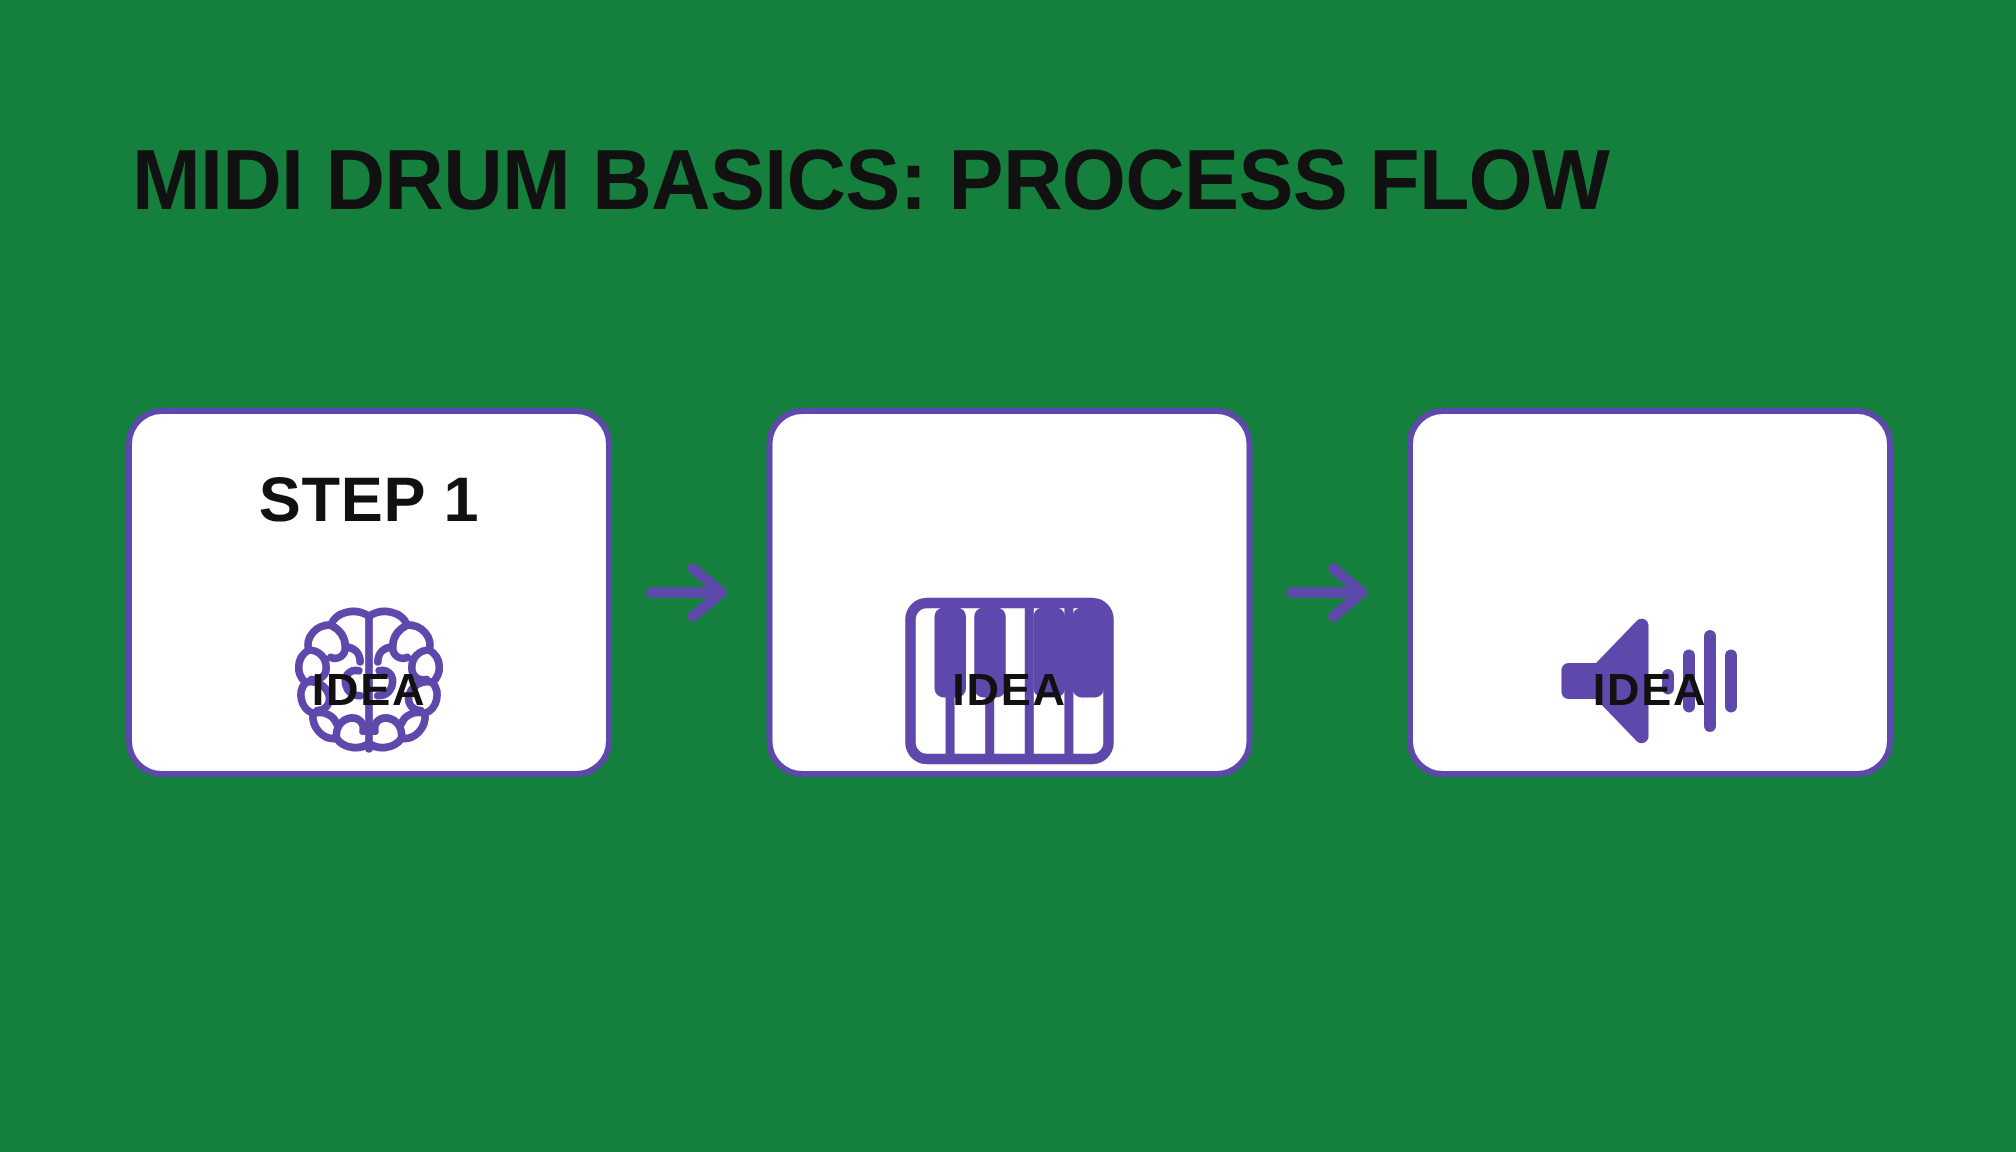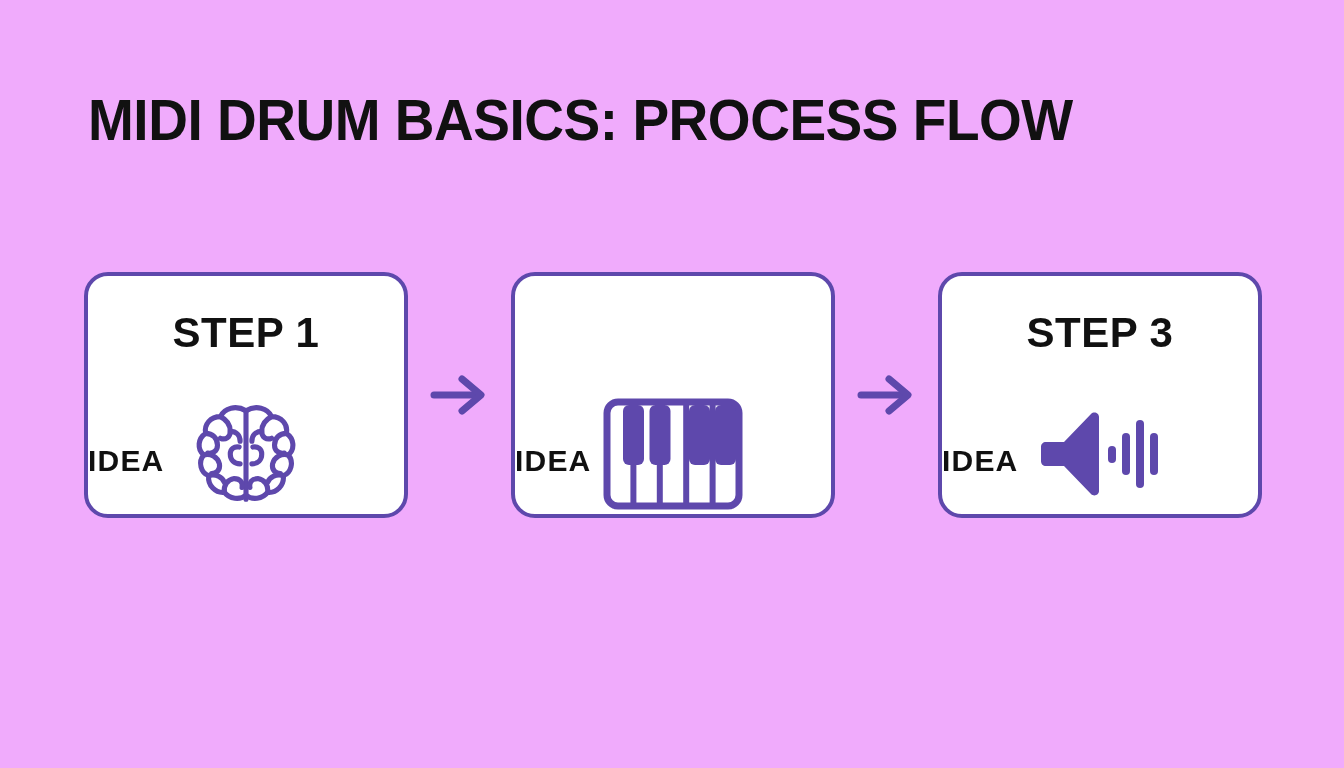--- a/index.html
+++ b/index.html
@@ -12,21 +12,21 @@
     height: 768px;
     background: #fefefe;
     font-family: "Liberation Sans", sans-serif;
     overflow: hidden;
     position: relative;
   }
 
   #slide {
     position: absolute;
     inset: 0;
-    background: #f0abfc;
+    background: #15803d;
   }
 
   
   #page-title {
     position: absolute;
     left: 88px;
     top: 92px;
     font-size: 57px;
     line-height: 1;
     font-weight: 700;
@@ -82,21 +82,21 @@
     display: flex;
     align-items: center;
     justify-content: center;
   }
 
   .step-label {
     position: absolute;
     bottom: 38px;
     left: 0;
     right: 0;
-    text-align: left;
+    text-align: center;
     font-size: 30px;
     font-weight: 700;
     letter-spacing: 1.2px;
     color: #111111;
     line-height: 1;
   }
 
   
   .flow-arrow {
     flex: 0 0 auto;
@@ -201,21 +201,20 @@
     <div class="flow-arrow">
       <svg width="62" height="44" viewBox="0 0 62 44">
         <g fill="none" stroke="#5e48ac" stroke-width="7" stroke-linecap="round" stroke-linejoin="round">
           <line x1="5" y1="22" x2="50" y2="22"></line>
           <polyline points="33,6 52,22 33,38"></polyline>
         </g>
       </svg>
     </div>
 
     <div class="step-card">
-      <div class="step-heading">STEP 3</div>
 
       <div class="step-icon">
         <svg width="124" height="96" viewBox="0 0 124 96">
           <g fill="#5e48ac">
 
             <path d="M8 36 h18 L53 8 C56 5, 61 7, 61 11
                      v74 c0 4, -5 6, -8 3 L26 60 H8
                      c-3 0 -5 -2 -5 -5 V41 c0 -3, 2 -5, 5 -5 Z"></path>
 
             <rect x="70" y="40" width="8" height="17" rx="4" ry="4"></rect>

